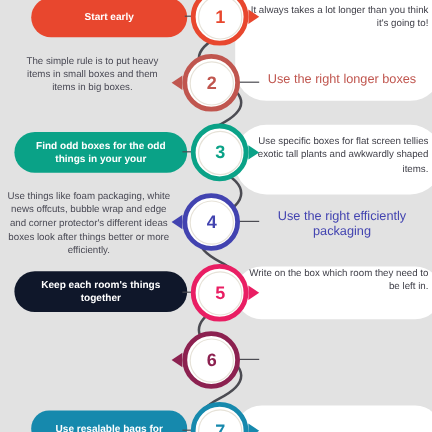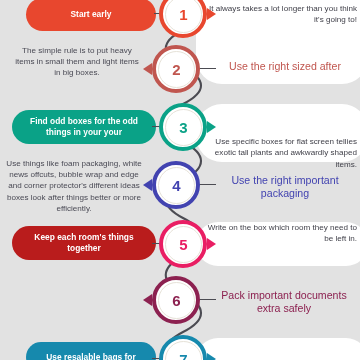--- a/index.html
+++ b/index.html
@@ -139,85 +139,84 @@
   <div class="stub" style="left:154px; top:13px; width:24px;"></div>
   <div class="dot" style="left:172px; top:11px;"></div>
 
   <div class="marker" style="left:156px; top:-13px;">
     <div class="beak right" style="border-left-color:#e8472e;"></div>
     <div class="ring" style="border-color:#e8472e;"></div>
     <div class="inner"></div>
     <div class="num" style="color:#e8472e;">1</div>
   </div>
 
-  <div class="rhead" style="left:212px; top:60px; width:146px; color:#c0564f;">Use the right sized after</div>
-
-  <div class="ltext" style="left:12px; top:45px; width:130px;">The simple rule is to put heavy items in small them and light items in big boxes.</div>
+  <div class="rhead" style="left:212px; top:60px; width:146px; color:#c0564f;">Use the right longer boxes</div>
+
+  <div class="ltext" style="left:12px; top:45px; width:130px;">The simple rule is to put heavy items in small boxes and them items in big boxes.</div>
 
   <div class="stub" style="left:196px; top:68px; width:20px;"></div>
   <div class="dot" style="left:193px; top:65px;"></div>
 
   <div class="marker" style="left:149px; top:42px;">
     <div class="beak left" style="border-right-color:#c0564f;"></div>
     <div class="ring" style="border-color:#c0564f;"></div>
     <div class="inner"></div>
     <div class="num" style="color:#c0564f;">2</div>
   </div>
 
   <div class="card" style="left:196px; top:104px; width:172px; height:58px;"></div>
 
   <div class="pill" style="left:12px; top:110px; width:144px; height:34px; background:#0aa287;">
     <span class="pill-label">Find odd boxes for the odd things in your your</span>
   </div>
 
-  <div class="rtext" style="left:207px; top:112px; width:150px;margin-top:24px;">Use specific boxes for flat screen tellies exotic tall plants and awkwardly shaped items.</div>
+  <div class="rtext" style="left:207px; top:112px; width:150px;">Use specific boxes for flat screen tellies exotic tall plants and awkwardly shaped items.</div>
 
   <div class="stub" style="left:152px; top:126px; width:26px;"></div>
   <div class="dot" style="left:172px; top:124px;"></div>
 
   <div class="marker" style="left:156px; top:100px;">
     <div class="beak right" style="border-left-color:#0aa287;"></div>
     <div class="ring" style="border-color:#0aa287;"></div>
     <div class="inner"></div>
     <div class="num" style="color:#0aa287;">3</div>
   </div>
 
-  <div class="rhead" style="left:214px; top:174px; width:142px; color:#4243b0;">Use the right important packaging</div>
+  <div class="rhead" style="left:214px; top:174px; width:142px; color:#4243b0;">Use the right efficiently packaging</div>
 
   <div class="ltext" style="left:6px; top:158px; width:136px;">Use things like foam packaging, white news offcuts, bubble wrap and edge and corner protector's different ideas boxes look after things better or more efficiently.</div>
 
   <div class="stub" style="left:196px; top:184px; width:20px;"></div>
   <div class="dot" style="left:193px; top:181px;"></div>
 
   <div class="marker" style="left:149px; top:158px;">
     <div class="beak left" style="border-right-color:#4243b0;"></div>
     <div class="ring" style="border-color:#4243b0;"></div>
     <div class="inner"></div>
     <div class="num" style="color:#4243b0;">4</div>
   </div>
 
   <div class="card" style="left:196px; top:222px; width:172px; height:44px;"></div>
 
-  <div class="pill" style="left:12px; top:226px; width:144px; height:34px; background:#b91c1c;">
+  <div class="pill" style="left:12px; top:226px; width:144px; height:34px; background:#0f172a;">
     <span class="pill-label">Keep each room's things together</span>
   </div>
 
   <div class="rtext" style="left:207px; top:222px; width:150px;">Write on the box which room they need to be left in.</div>
 
   <div class="stub" style="left:152px; top:243px; width:26px;"></div>
   <div class="dot" style="left:172px; top:240px;"></div>
 
   <div class="marker" style="left:156px; top:217px;">
     <div class="beak right" style="border-left-color:#e91e63;"></div>
     <div class="ring" style="border-color:#e91e63;"></div>
     <div class="inner"></div>
     <div class="num" style="color:#e91e63;">5</div>
   </div>
 
-  <div class="rhead" style="left:210px; top:289px; width:148px; color:#8c2150;">Pack important documents extra safely</div>
 
 
   <div class="stub" style="left:196px; top:299px; width:20px;"></div>
   <div class="dot" style="left:193px; top:296px;"></div>
 
   <div class="marker" style="left:149px; top:273px;">
     <div class="beak left" style="border-right-color:#8c2150;"></div>
     <div class="ring" style="border-color:#8c2150;"></div>
     <div class="inner"></div>
     <div class="num" style="color:#8c2150;">6</div>

